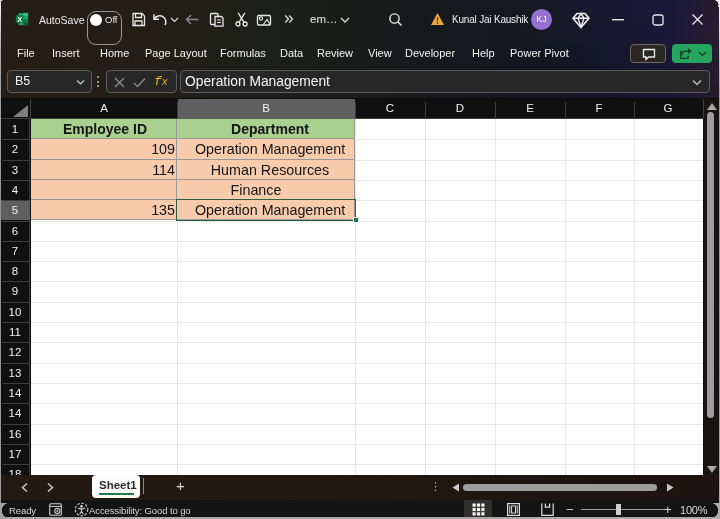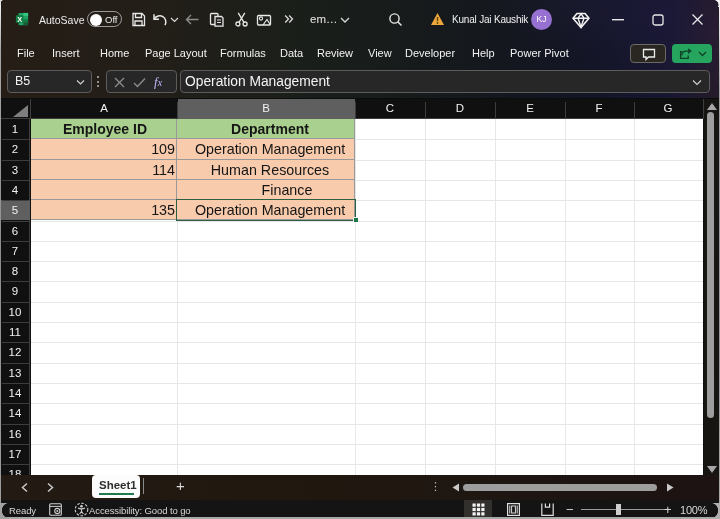--- a/index.html
+++ b/index.html
@@ -10,21 +10,21 @@
 
   
   #titlebar { left:0; top:0; width:720px; height:99px;
     background:
       radial-gradient(150px 70px at 590px 2px, rgba(125,85,200,.05), rgba(125,85,200,0) 72%),
       radial-gradient(200px 120px at 720px 30px, rgba(120,70,180,.07), rgba(120,70,180,0) 75%),
       linear-gradient(93deg, #251d16 0%, #231e18 20%, #1b1f1a 40%, #171b1b 56%, #14171e 70%, #131527 83%, #161630 93%, #241a27 100%);
   }
   .tico { position:absolute; top:12px; }
   #autosave-label { left:39px; top:13.5px; color:#ececec; font-size:10.5px; }
-  #toggle { left:87px; top:11px; width:35px; height:16px; border:1px solid #9a9a9a; border-radius:9px; }
+  #toggle { left:87px; top:11px; width:35px; height:34px; border:1px solid #9a9a9a; border-radius:9px; }
   #toggle .knob { position:absolute; left:2px; top:1.5px; width:12px; height:12px; background:#fff; border-radius:50%; }
   #toggle .txt { position:absolute; left:17px; top:2px; color:#ececec; font-size:9.5px; }
   #docname { left:310px; top:13px; color:#e8e8e8; font-size:11.5px; }
   #acctname { left:452px; top:13.5px; color:#f0f0f0; font-size:10px; letter-spacing:-0.2px; }
   #avatar { left:531px; top:9px; width:21px; height:21px; border-radius:50%; background:#9771d2; color:#fff;
     font-size:8.5px; text-align:center; line-height:21px; }
 
   
   #menubar { left:0; top:40px; width:720px; height:26px; background:none; }
   .menu-item { position:absolute; top:46.5px; color:#f2f2f2; font-size:11px; }
@@ -177,21 +177,21 @@
   <div class="abs" style="left:97px;top:76px;width:2px;height:2px;background:#b8b8b8;border-radius:50%"></div>
   <div class="abs" style="left:97px;top:80.5px;width:2px;height:2px;background:#b8b8b8;border-radius:50%"></div>
   <div class="abs" style="left:97px;top:85px;width:2px;height:2px;background:#b8b8b8;border-radius:50%"></div>
   <div id="fxbox" class="fbox">
     <svg style="position:absolute;left:7px;top:6px" width="11" height="11" viewBox="0 0 11 11">
       <path d="M1 1 L10 10 M10 1 L1 10" stroke="#8d8d8d" stroke-width="1.3"></path>
     </svg>
     <svg style="position:absolute;left:26px;top:6px" width="13" height="11" viewBox="0 0 13 11">
       <path d="M1 6 L4.5 9.5 L12 1.5" fill="none" stroke="#8d8d8d" stroke-width="1.3"></path>
     </svg>
-    <span style="position:absolute;left:47px;top:3px;color:#c4b5fd;font-size:13px;font-style:italic;font-family:Liberation Serif, serif">f<span style="font-size:10px">x</span></span>
+    <span style="position:absolute;left:47px;top:3px;color:#eab308;font-size:13px;font-style:italic;font-family:Liberation Mono, monospace">f<span style="font-size:10px">x</span></span>
   </div>
   <div id="ftext" class="fbox">
       <span class="t">Operation Management</span>
     <svg style="position:absolute;right:7px;top:8px" width="10" height="7" viewBox="0 0 10 7">
       <path d="M1 1.5 L5 5.5 L9 1.5" fill="none" stroke="#cfcfcf" stroke-width="1.2"></path>
     </svg>
   </div>
   <div id="grid" class="abs">
     <div id="colheads">
       <div style="position:absolute;left:178px;top:0;width:177px;height:20px;background:#5f5f5f"></div>
@@ -282,21 +282,21 @@
     <div class="cell" style="left:0;top:20.3px;width:146px;height:20.3px;background:#f8cbad;border-right:1px solid #999;border-bottom:1px solid #999"></div>
     <div class="cell" style="left:146px;top:20.3px;width:178px;height:20.3px;background:#f8cbad;border-right:1px solid #999;border-bottom:1px solid #999"></div>
     <div class="cell ctext" style="left:2px;top:20.3px;width:142px;text-align:right;line-height:20.3px">109</div>
     <div class="cell ctext" style="left:151px;top:20.3px;width:176px;line-height:20.3px">Operation Management</div>
     <div class="cell" style="left:0;top:40.6px;width:146px;height:20.3px;background:#f8cbad;border-right:1px solid #999;border-bottom:1px solid #999"></div>
     <div class="cell" style="left:146px;top:40.6px;width:178px;height:20.3px;background:#f8cbad;border-right:1px solid #999;border-bottom:1px solid #999"></div>
     <div class="cell ctext" style="left:2px;top:40.6px;width:142px;text-align:right;line-height:20.3px">114</div>
     <div class="cell ctext" style="left:151px;top:40.6px;width:176px;line-height:20.3px">Human Resources</div>
     <div class="cell" style="left:0;top:60.9px;width:146px;height:20.3px;background:#f8cbad;border-right:1px solid #999;border-bottom:1px solid #999"></div>
     <div class="cell" style="left:146px;top:60.9px;width:178px;height:20.3px;background:#f8cbad;border-right:1px solid #999;border-bottom:1px solid #999"></div>
-    <div class="cell ctext" style="left:168px;top:60.9px;width:176px;line-height:20.3px">Finance</div>
+    <div class="cell ctext" style="left:137px;top:60.9px;width:176px;line-height:20.3px">Finance</div>
     <div class="cell" style="left:0;top:81.2px;width:146px;height:20.3px;background:#f8cbad;border-right:1px solid #999;border-bottom:1px solid #999"></div>
     <div class="cell" style="left:146px;top:81.2px;width:178px;height:20.3px;background:#f8cbad;border-right:1px solid #999;border-bottom:1px solid #999"></div>
     <div class="cell ctext" style="left:2px;top:81.2px;width:142px;text-align:right;line-height:20.3px">135</div>
     <div class="cell ctext" style="left:151px;top:81.2px;width:176px;line-height:20.3px">Operation Management</div>
     <div id="sel" style="position:absolute;left:145px;top:80.2px;width:179.5px;height:21.8px;border:1.5px solid #2d5f43"></div>
     <div style="position:absolute;left:322px;top:98px;width:5px;height:5px;background:#1d7449;border-left:1px solid #e8f0e8;border-top:1px solid #e8f0e8"></div>
     </div>
     <div id="vsb">
       <svg style="position:absolute;left:2.5px;top:4px" width="10" height="7" viewBox="0 0 10 7">
           <polygon points="5,0 10,7 0,7" fill="#a8a8a8"></polygon>

